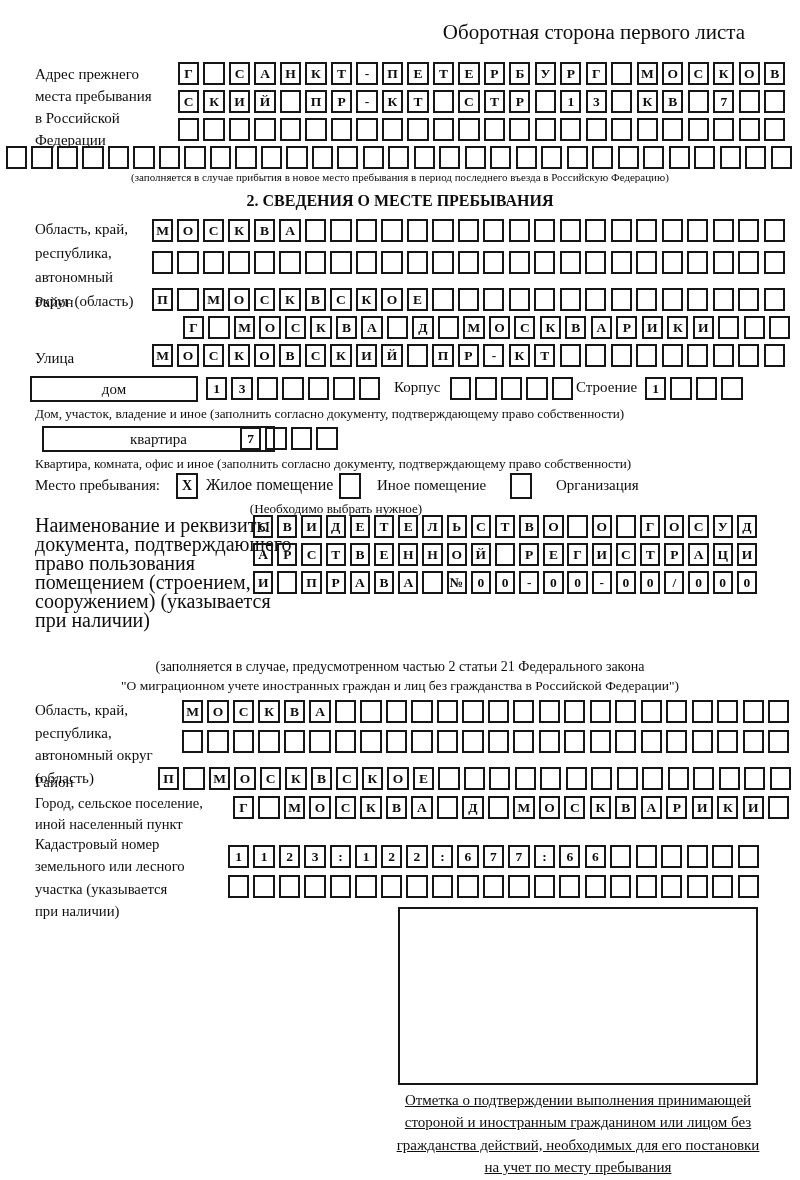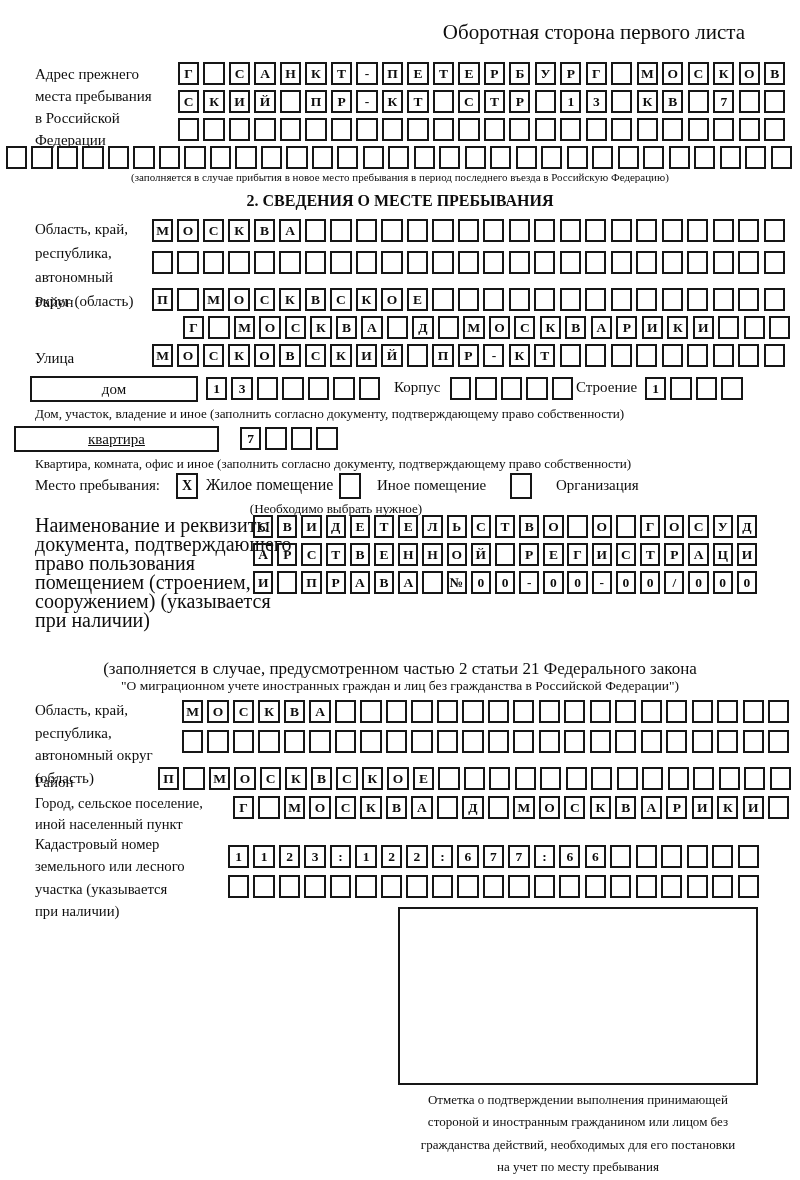--- a/index.html
+++ b/index.html
@@ -321,21 +321,21 @@
     </div>
   <div class="abs" style="left:576px; top:379px; font-size:15px;">Строение</div>
   <div class="cellrow" style="left:645px; top:377px;">
       <span class="cell">1</span>
       <span class="cell">&nbsp;</span>
       <span class="cell">&nbsp;</span>
       <span class="cell">&nbsp;</span>
     </div>
   <div class="abs" style="left:35px; top:406px; font-size:13.2px;">Дом, участок, владение и иное (заполнить согласно документу, подтверждающему право собственности)</div>
 
-  <div class="bigbox" style="left:14px; top:426px; width:205px;text-decoration:underline;">квартира</div>
+  <div class="bigbox" style="left:42px; top:426px; width:233px;">квартира</div>
   <div class="cellrow" style="left:240px; top:427px;">
       <span class="cell">7</span>
       <span class="cell">&nbsp;</span>
       <span class="cell">&nbsp;</span>
       <span class="cell">&nbsp;</span>
     </div>
   <div class="abs" style="left:35px; top:456px; font-size:13.2px;">Квартира, комната, офис и иное (заполнить согласно документу, подтверждающему право собственности)</div>
 
   <div class="abs" style="left:35px; top:477px; font-size:15px;">Место пребывания:</div>
   <span class="checkbox" style="left:176px; top:473px;">X</span>
@@ -415,21 +415,21 @@
       <span class="cell">0</span>
       <span class="cell">-</span>
       <span class="cell">0</span>
       <span class="cell">0</span>
       <span class="cell">/</span>
       <span class="cell">0</span>
       <span class="cell">0</span>
       <span class="cell">0</span>
     </div>
 
-  <div class="center note" style="top:659px; font-size:17px;">(заполняется в случае, предусмотренном частью 2 статьи 21 Федерального закона</div>
+  <div class="center note" style="top:659px; font-size:14px;">(заполняется в случае, предусмотренном частью 2 статьи 21 Федерального закона</div>
   <div class="center note" style="top:678px; font-size:13.5px;">"О миграционном учете иностранных граждан и лиц без гражданства в Российской Федерации")</div>
 
   <div class="lbl" style="left:35px; top:699px; line-height:22.5px;">Область, край,
 республика,
 автономный округ
 (область)</div>
   <div class="cellrow" style="left:182px; top:700px;">
       <span class="cell">М</span>
       <span class="cell">О</span>
       <span class="cell">С</span>
@@ -583,18 +583,18 @@
       <span class="cell">&nbsp;</span>
       <span class="cell">&nbsp;</span>
       <span class="cell">&nbsp;</span>
       <span class="cell">&nbsp;</span>
       <span class="cell">&nbsp;</span>
       <span class="cell">&nbsp;</span>
       <span class="cell">&nbsp;</span>
     </div>
 
   <div class="rect" style="left:398px; top:907px; width:360px; height:178px;"></div>
-  <div class="abs pre" style="left:388px; top:1089px; width:380px; text-align:center; font-size:13px; line-height:22.3px;">Отметка о подтверждении выполнения принимающей
+  <div class="abs pre" style="left:388px; top:1089px; width:380px; text-align:center; font-size:15px; line-height:22.3px;text-decoration:underline;">Отметка о подтверждении выполнения принимающей
 стороной и иностранным гражданином или лицом без
 гражданства действий, необходимых для его постановки
 на учет по месту пребывания</div>
 
 </div>
 
 </body></html>

